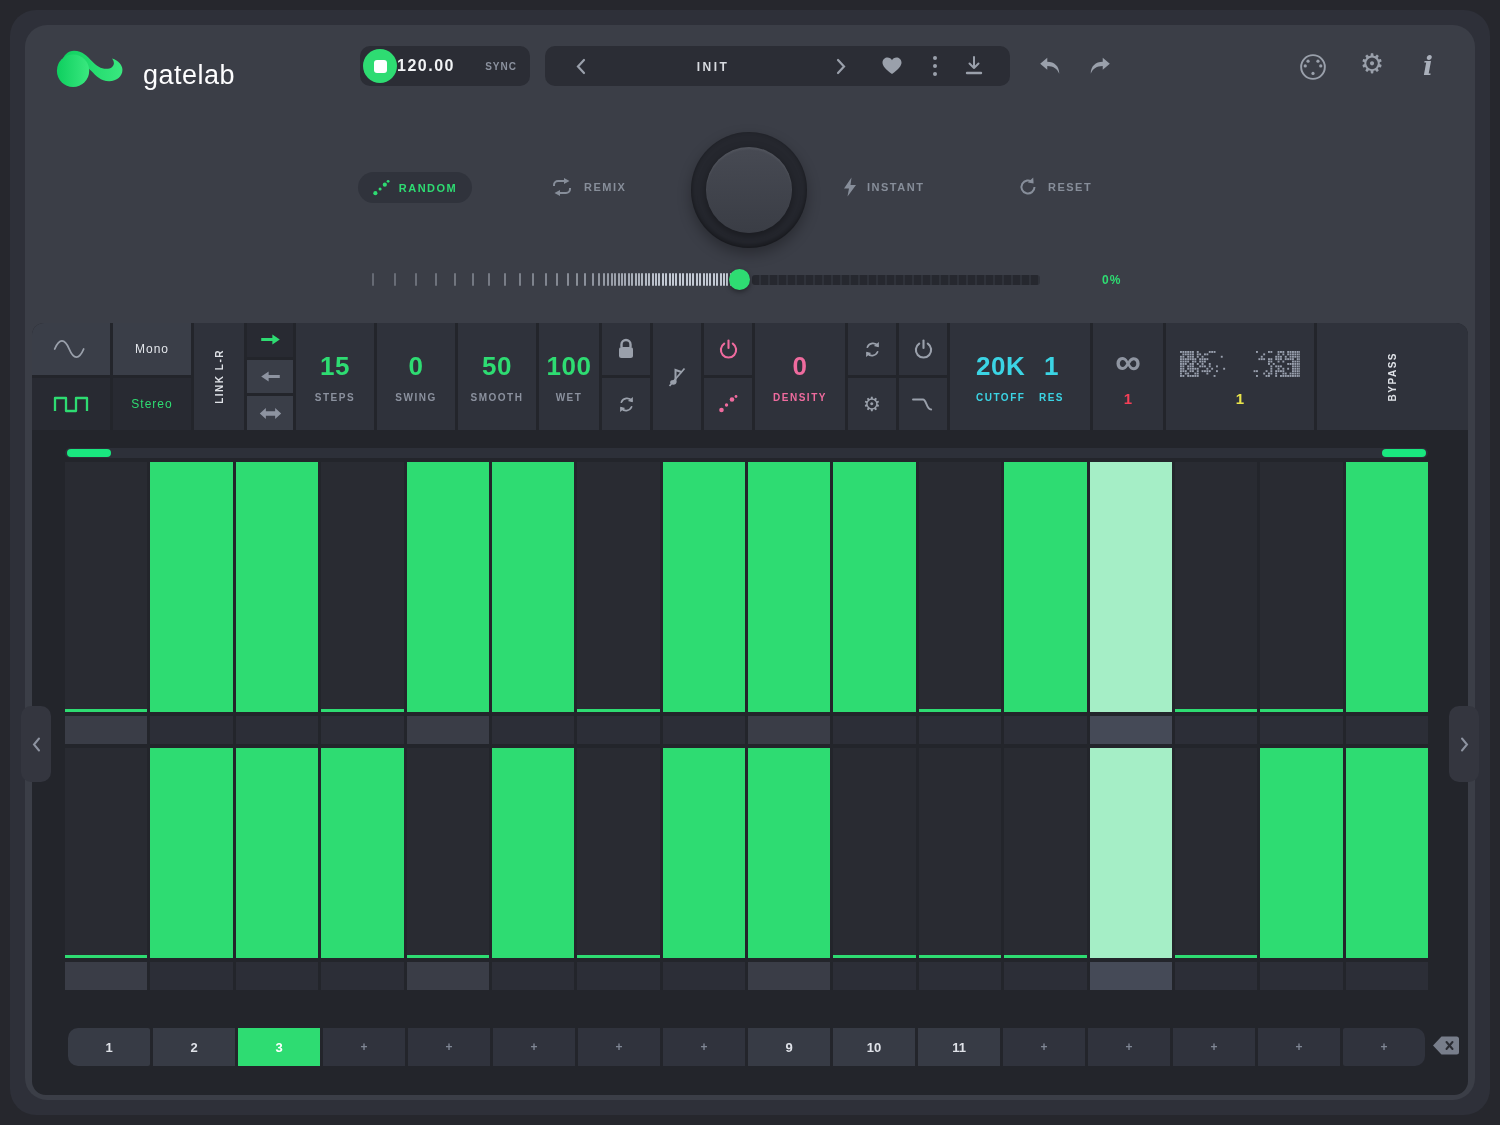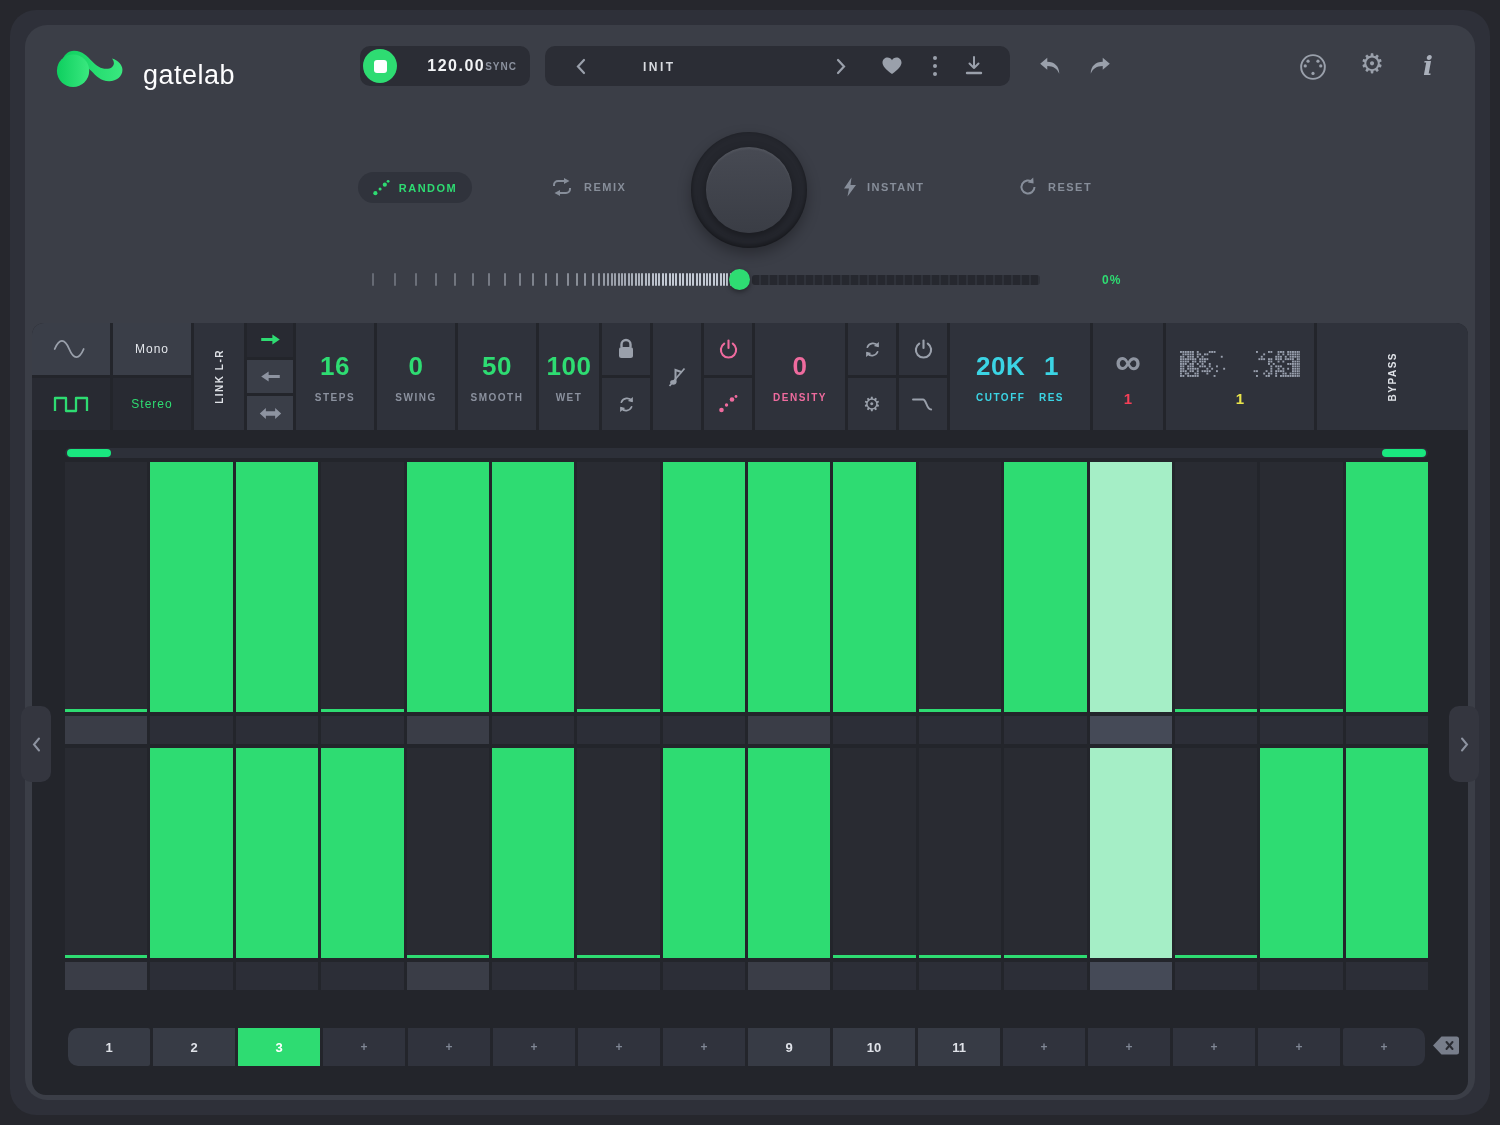--- a/index.html
+++ b/index.html
@@ -19,26 +19,26 @@
   button{background:none;border:none;padding:0;margin:0;font:inherit;color:inherit;cursor:pointer;}
 
   
   .logo{left:30px;top:16px;display:flex;align-items:flex-end;gap:12px;}
   .brand{color:#fdfdfe;font-size:27px;letter-spacing:.5px;}
   .transport{left:335px;top:21px;width:170px;height:40px;border-radius:10px;background:var(--pill);
              display:flex;align-items:center;}
   .stopbtn{width:34px;height:34px;border-radius:50%;background:var(--green);margin-left:3px;
            display:flex;align-items:center;justify-content:center;}
   .stopsq{width:13px;height:13px;border-radius:3px;background:#fff;}
-  .bpm{flex:1;text-align:right;color:#f1f3f5;font-weight:700;font-size:16px;letter-spacing:1.5px;}
+  .bpm{flex:1;text-align:left;color:#f1f3f5;font-weight:700;font-size:16px;letter-spacing:1.5px;}
   .sync{margin-right:13px;color:var(--label);font-weight:700;font-size:10px;letter-spacing:1px;}
   .preset{left:520px;top:21px;width:465px;height:40px;border-radius:10px;background:var(--pill);}
   .preset .chevL{position:absolute;left:30px;top:12px;}
   .preset .chevR{position:absolute;left:290px;top:12px;}
-  .preset-name{position:absolute;left:98px;top:14px;width:140px;text-align:left;color:#d8dbe0;
+  .preset-name{position:absolute;left:98px;top:14px;width:140px;text-align:center;color:#d8dbe0;
                font-weight:700;font-size:12px;letter-spacing:2.5px;}
   .preset .heart{position:absolute;left:337px;top:11px;}
   .preset .kebab{position:absolute;left:387px;top:9px;}
   .preset .dl{position:absolute;left:420px;top:10px;}
   .hicon{color:var(--gray);display:inline-flex;align-items:center;justify-content:center;}
   .undo{left:1013px;top:31px;} .redo{left:1063px;top:31px;}
   .midi{left:1274px;top:28px;} .gearbtn{left:1335px;top:26px;font-size:27px;color:var(--gray);line-height:1;}
   .infobtn{left:1398px;top:26px;font-family:"DejaVu Serif","Liberation Serif",serif;font-style:italic;
            font-weight:700;font-size:26px;color:#aab0bb;}
 
@@ -337,21 +337,21 @@
             </button>
         <button class="sub lite">
           <svg width="23" height="13" viewBox="0 0 24 14">
             <path d="M7 1L.5 7 7 13V9.5h10V13L23.5 7 17 1v3.5H7z" fill="#8d93a0"></path>
               </svg>
             </button>
       </div>
 
 
       <button class="cell vcell" style="width:78px">
-        <span class="vbig g">16</span>
+        <span class="vbig g">15</span>
         <span class="vlabel" style="color:var(--label)">STEPS</span>
           </button>
 
       <button class="cell vcell" style="width:78px">
         <span class="vbig g">0</span>
         <span class="vlabel" style="color:var(--label)">SWING</span>
           </button>
 
       <button class="cell vcell" style="width:78px">
         <span class="vbig g">50</span>

